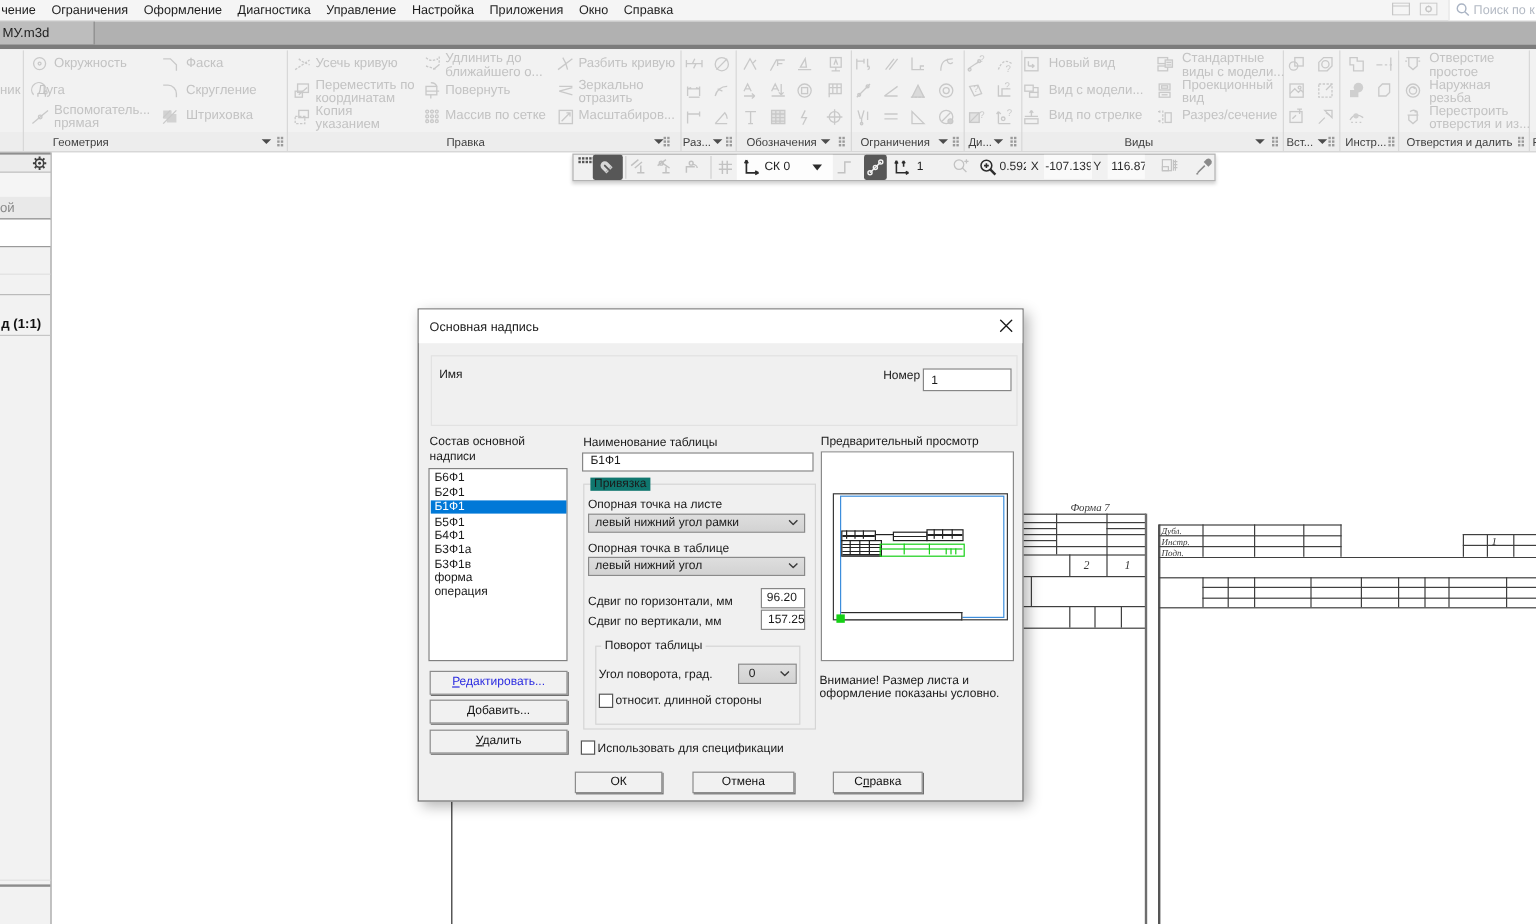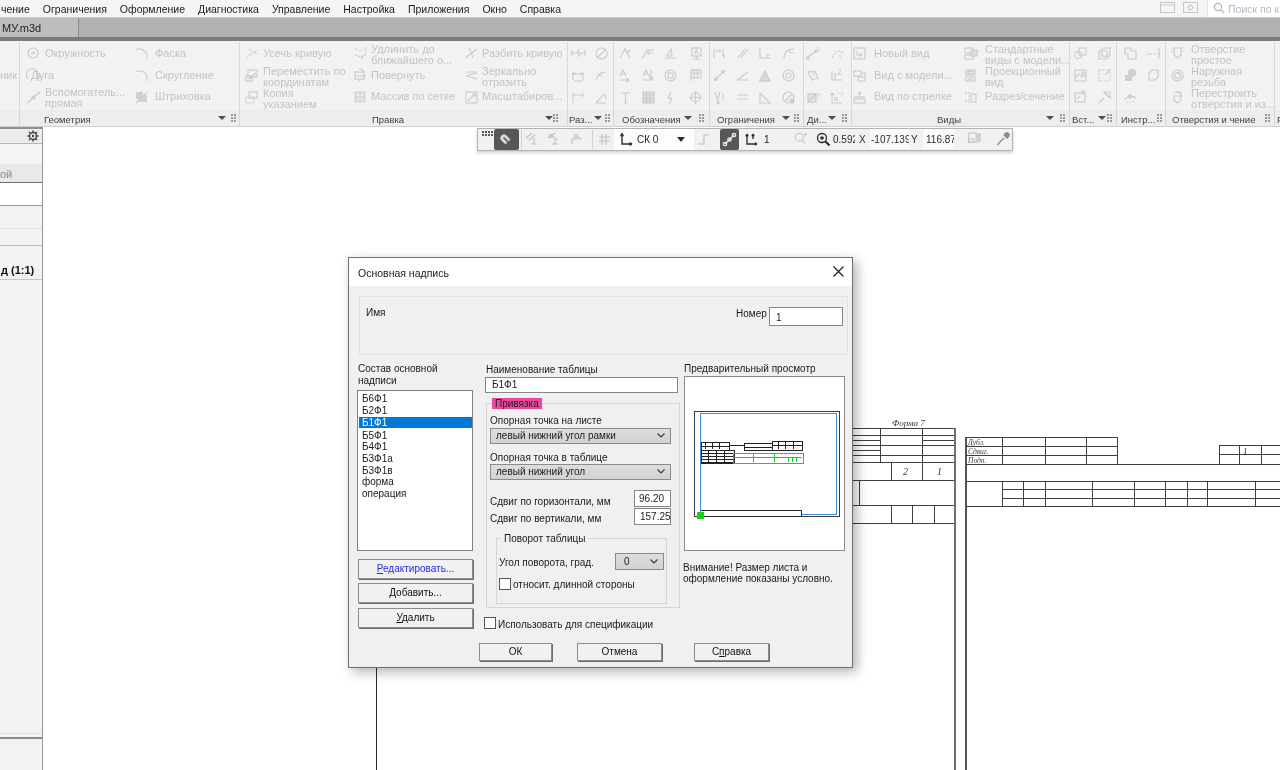--- a/index.html
+++ b/index.html
@@ -82,21 +82,21 @@
 
   <div class="a rl" style="left:44px;top:114px;">Геометрия</div>
   <div class="a rl" style="left:372px;top:114px;">Правка</div>
   <div class="a rl" style="left:569px;top:114px;">Раз...</div>
   <div class="a rl" style="left:622px;top:114px;">Обозначения</div>
   <div class="a rl" style="left:717px;top:114px;">Ограничения</div>
   <div class="a rl" style="left:807px;top:114px;">Ди...</div>
   <div class="a rl" style="left:937px;top:114px;">Виды</div>
   <div class="a rl" style="left:1072px;top:114px;">Вст...</div>
   <div class="a rl" style="left:1121px;top:114px;">Инстр...</div>
-  <div class="a rl" style="left:1172px;top:114px;">Отверстия и чение</div>
+  <div class="a rl" style="left:1172px;top:114px;">Отверстия и далить</div>
   <div class="a rl" style="left:1277px;top:114px;">Р</div>
 
   <div class="a dar" style="left:218px;top:116px;"></div>
   <div class="a dar" style="left:545px;top:116px;"></div>
   <div class="a dar" style="left:594px;top:116px;"></div>
   <div class="a dar" style="left:684px;top:116px;"></div>
   <div class="a dar" style="left:782px;top:116px;"></div>
   <div class="a dar" style="left:828px;top:116px;"></div>
   <div class="a dar" style="left:1046px;top:116px;"></div>
   <div class="a dar" style="left:1098px;top:116px;"></div>
@@ -500,21 +500,21 @@
   <div class="vl" style="left:965px;top:437px;height:333px;background:#555;width:2px;"></div>
 
   <div class="hl" style="left:966px;top:437px;width:152px;"></div>
   <div class="hl" style="left:966px;top:446px;width:152px;"></div>
   <div class="hl" style="left:966px;top:455px;width:152px;"></div>
   <div class="vl" style="left:1002px;top:437px;height:27px;"></div>
   <div class="vl" style="left:1045px;top:437px;height:27px;"></div>
   <div class="vl" style="left:1086px;top:437px;height:27px;"></div>
   <div class="vl" style="left:1117px;top:437px;height:27px;"></div>
   <div class="a gost" style="left:968px;top:438px;font-size:7.5px;">Дубл.</div>
-  <div class="a gost" style="left:968px;top:447px;font-size:7.5px;">Сдвиг.</div>
+  <div class="a gost" style="left:968px;top:447px;font-size:7.5px;">Инстр.</div>
   <div class="a gost" style="left:968px;top:456px;font-size:7.5px;">Подп.</div>
 
   <div class="hl" style="left:1219px;top:445px;width:61px;"></div>
   <div class="hl" style="left:1219px;top:454px;width:61px;"></div>
   <div class="vl" style="left:1219px;top:445px;height:19px;"></div>
   <div class="vl" style="left:1239px;top:445px;height:19px;"></div>
   <div class="vl" style="left:1261px;top:445px;height:19px;"></div>
   <div class="a gost" style="left:1243px;top:446px;font-size:9px;color:#333;">1</div>
 
   <div class="hl" style="left:966px;top:464px;width:314px;"></div>
@@ -656,21 +656,21 @@
   <div class="btn" style="left:9px;top:301px;width:113px;height:18px;line-height:18px;color:#2a2ae0;"><u>Р</u>едактировать...</div>
   <div class="btn" style="left:9px;top:325px;width:113px;height:18px;line-height:18px;"><u>Д</u>обавить...</div>
   <div class="btn" style="left:9px;top:350px;width:113px;height:18px;line-height:18px;"><u>У</u>далить</div>
 
   <div class="a t11" style="left:137px;top:106px;">Наименование таблицы</div>
   <div class="inp" style="left:136px;top:119px;width:191px;height:14px;">
       <span style="position:absolute;left:6px;top:1px;">Б1Ф1</span>
     </div>
 
   <div class="gb" style="left:137px;top:145px;width:192px;height:203px;border-color:#d5d5d5;"></div>
-  <div class="a t11" style="left:143px;top:140px;background:#ec4899;padding:0 3px;">Привязка</div>
+  <div class="a t11" style="left:143px;top:140px;background:#0f766e;padding:0 3px;">Привязка</div>
   <div class="a t11" style="left:141px;top:157px;">Опорная точка на листе</div>
   <div class="cmb" style="left:141px;top:170px;width:179px;height:14px;">
       <span style="position:absolute;left:5px;top:1px;">левый нижний угол рамки</span>
     <svg style="position:absolute;right:5px;top:4px;" width="8" height="5" viewBox="0 0 8 5">
         <path d="M0.5 0.5 L4 4 L7.5 0.5" stroke="#3c3c3c" fill="none" stroke-width="1.2"></path>
       </svg>
     </div>
   <div class="a t11" style="left:141px;top:194px;">Опорная точка в таблице</div>
   <div class="cmb" style="left:141px;top:206px;width:179px;height:14px;">
       <span style="position:absolute;left:5px;top:1px;">левый нижний угол</span>

